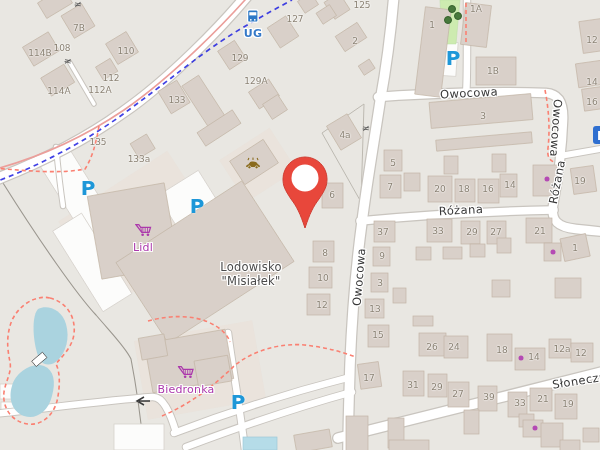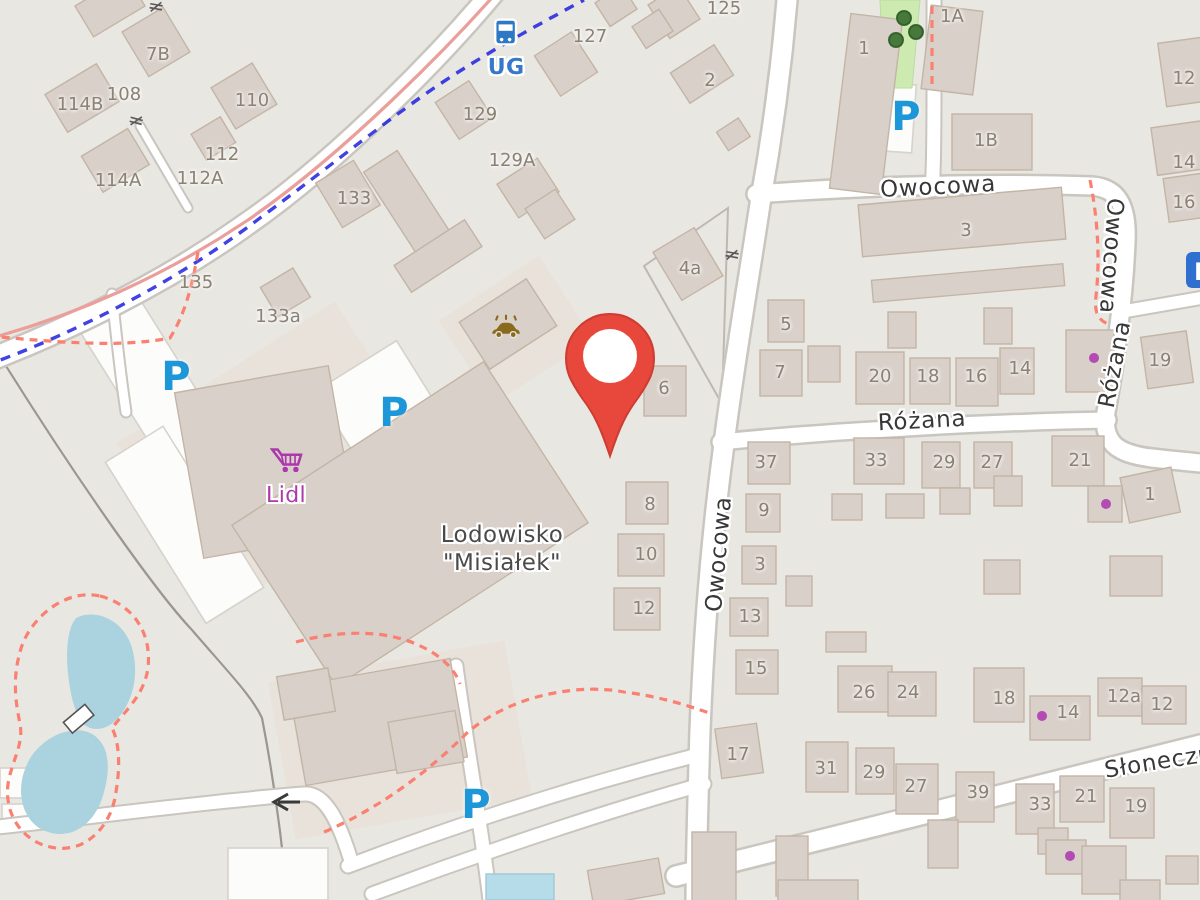--- a/index.html
+++ b/index.html
@@ -240,20 +240,26 @@
 
 <div id="labels">
 
   <div class="poi" style="left:143px;top:222px;text-align:center;">
     <svg width="17" height="15" viewBox="0 0 16 14" style="color:#ac39ac">
           <use href="#cart"></use>
         </svg>
     <div class="poi-label shop halo">Lidl</div>
   </div>
 
+  <div class="poi" style="left:186px;top:364px;">
+    <svg width="17" height="15" viewBox="0 0 16 14" style="color:#ac39ac">
+          <use href="#cart"></use>
+        </svg>
+    <div class="poi-label shop halo">Biedronka</div>
+  </div>
 
   <div class="poi two-line" style="left:253px;top:155px;">
     <svg width="17" height="13" viewBox="0 0 16 12" style="color:#8a6b1e">
           <use href="#carwash-car"></use>
         </svg>
   </div>
 
   <div class="poi two-line" style="left:251px;top:224px;margin-top:36px;">
     <div class="poi-label leisure halo">
       <span>Lodowisko</span>

